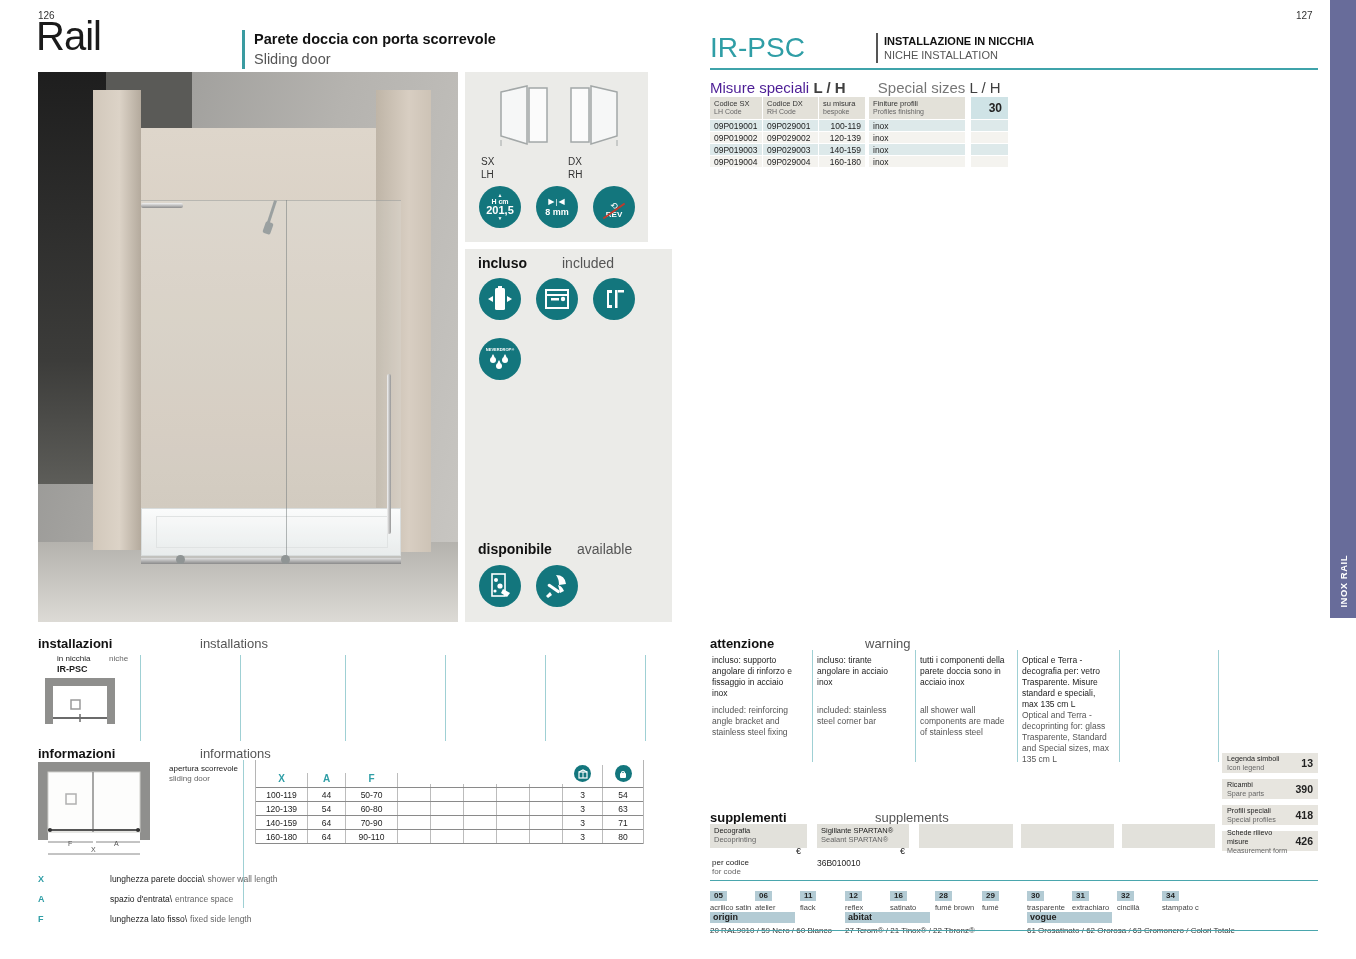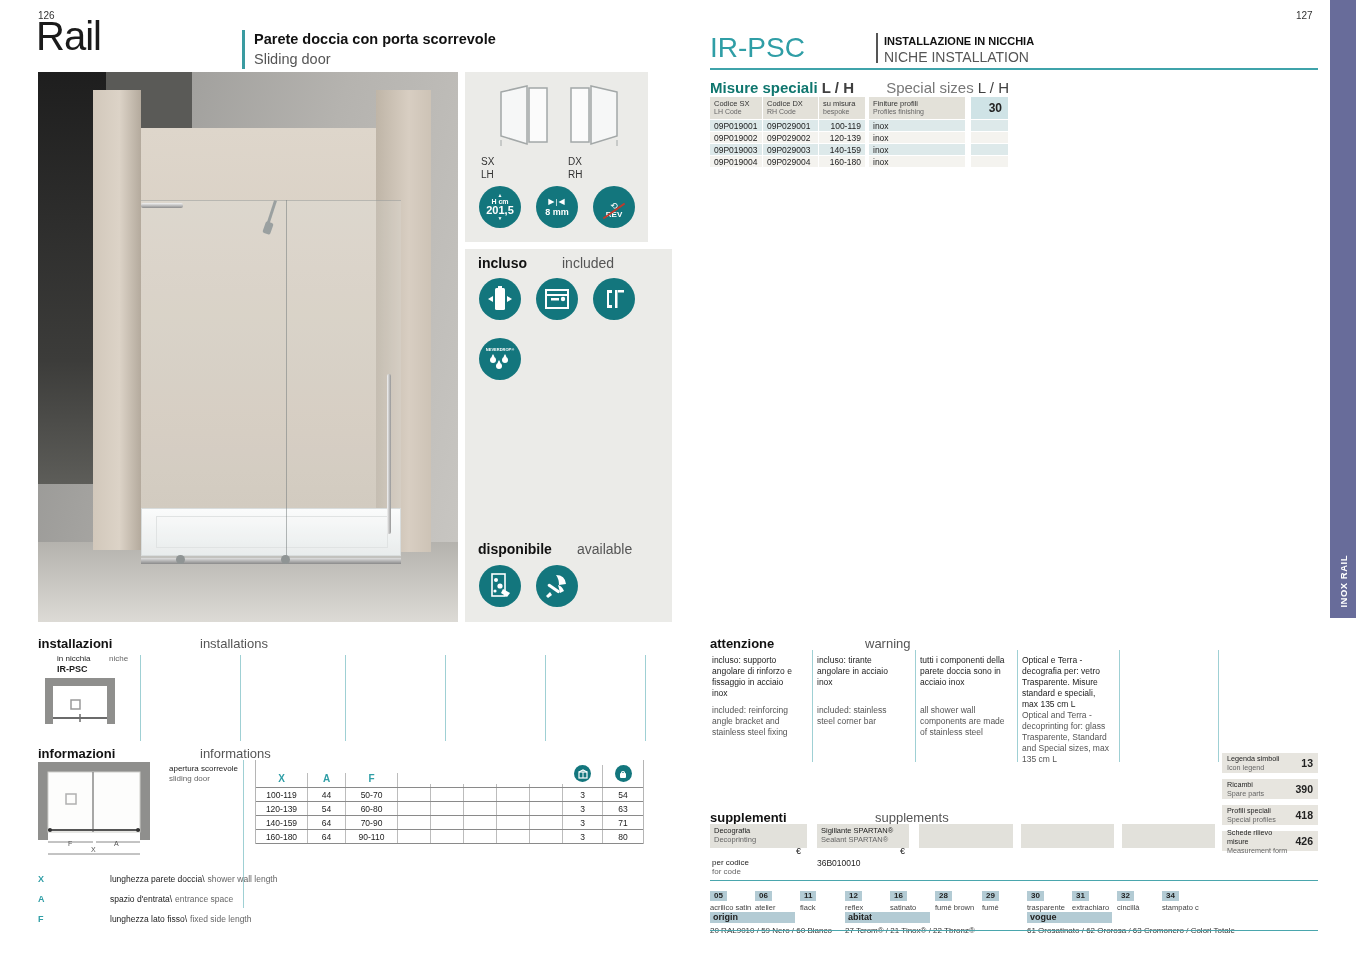--- a/index.html
+++ b/index.html
@@ -76,25 +76,25 @@
   .cw1{width:52px;}.cw2{width:38px;}.cw3{width:52px;}.cwE{width:33px;}.cwI{width:40px;}
   .itab-hdr .itab-cell{font-size:10px;font-weight:bold;color:#2f9ea6;padding-bottom:3px;}
   .itab-data{height:13px;}
   .circ17{width:17px;height:17px;border-radius:50%;background:#13767d;display:flex;
     align-items:center;justify-content:center;margin-bottom:2px;}
 
   
   .irpsc{font-size:28px;color:#2f9ea6;line-height:1;}
   .hdr-div{width:2px;height:30px;background:#555;}
   .inst-it{font-size:11px;font-weight:bold;color:#111;line-height:1.3;}
-  .inst-en{font-size:14px;color:#555;line-height:1.3;}
+  .inst-en{font-size:11px;color:#555;line-height:1.3;}
   .rule-teal{height:2px;background:#3fa3aa;}
   .line-teal{height:1px;background:#4aa6ad;}
 
-  .ms-title-it{font-size:15px;font-weight:bold;color:#0f766e;}
+  .ms-title-it{font-size:15px;font-weight:normal;color:#4c1d95;}
   .ms-title-en{font-size:15px;color:#777;}
   .mtab-hdr{display:flex;height:22px;}
   .mtab-hcell{box-sizing:border-box;background:#e3e1d9;padding:2px 0 0 4px;
     font-size:7.5px;color:#333;line-height:1.25;}
   .mtab-hcell .sub{color:#666;font-size:7px;}
   .m1{width:52px;}.m2{width:55px;margin-left:1px;}.m3{width:46px;margin-left:1px;}
   .m4{width:96px;margin-left:4px;}.m5{width:37px;margin-left:6px;}
   .h30{background:#cfe3e6;font-size:12px;font-weight:bold;color:#222;
     display:flex;align-items:center;justify-content:flex-end;padding:0 6px 0 0;}
   .mtab-row{display:flex;height:11px;margin-top:1px;font-size:8.5px;color:#222;}

